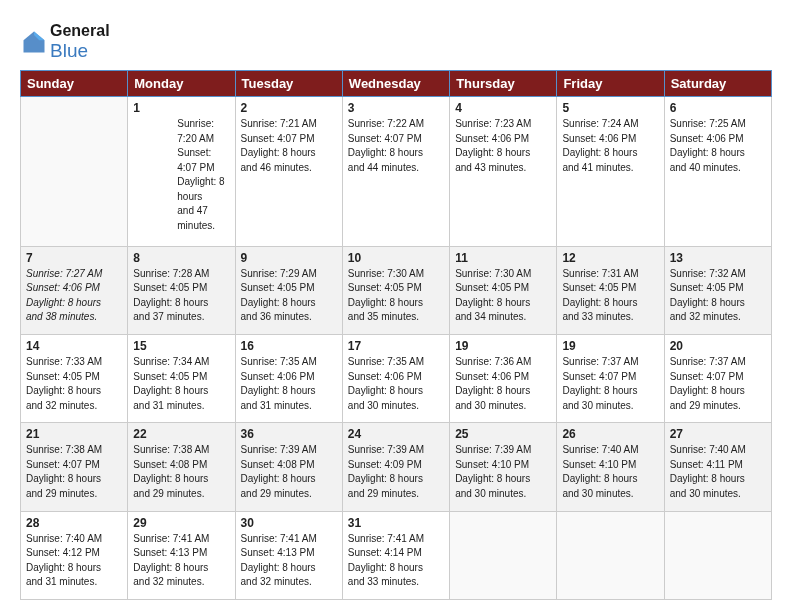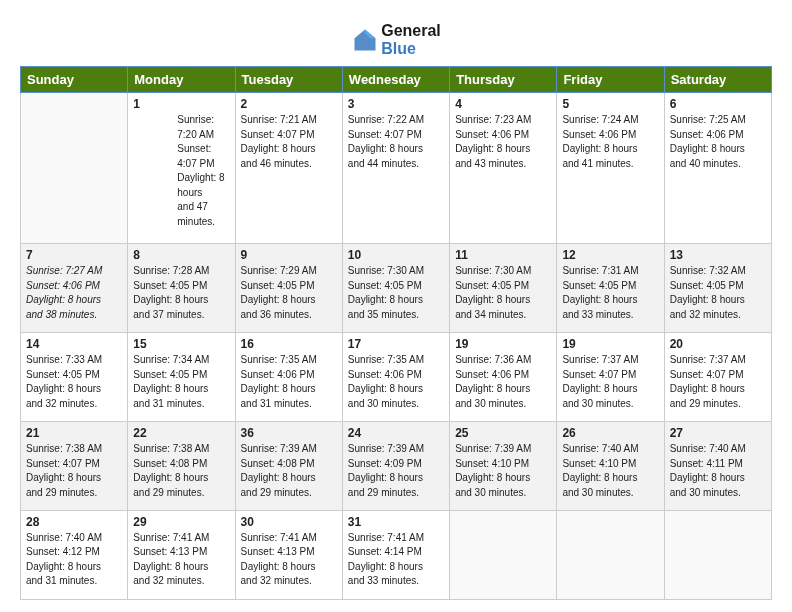--- a/index.html
+++ b/index.html
@@ -13,21 +13,21 @@
     .page {
       width: 792px;
       height: 612px;
       padding: 18px 20px 12px 20px;
       display: flex;
       flex-direction: column;
     }
     .header {
       display: flex;
       align-items: flex-start;
-      justify-content: center;
+      justify-content: space-between;
       margin-bottom: 8px;
     }
     .logo {
       display: flex;
       align-items: center;
       margin-top: 4px;
     }
     .logo-icon {
       width: 28px;
       height: 28px;
@@ -51,21 +51,21 @@
       flex: 1;
       display: flex;
       flex-direction: column;
     }
     table {
       width: 100%;
       border-collapse: collapse;
       flex: 1;
     }
     thead th {
-      background-color: #4d7c0f;
+      background-color: #7f1d1d;
       color: #fff;
       font-size: 13px;
       font-weight: bold;
       padding: 5px 6px;
       text-align: left;
       border: 1px solid #5590cc;
     }
     tbody td {
       border: 1px solid #ccc;
       vertical-align: top;
@@ -101,21 +101,21 @@
 
 <div class="page">
   <div class="header">
     <div class="logo">
       <svg class="logo-icon" viewBox="0 0 32 32" xmlns="http://www.w3.org/2000/svg">
         <polygon points="16,4 28,14 28,28 4,28 4,14" fill="#3a7abf" opacity="0.85"></polygon>
         <polygon points="16,4 28,14 22,14 16,8" fill="#5aadee" opacity="0.9"></polygon>
       </svg>
       <div>
         <div style="font-size:16px;font-weight:bold;color:#1a1a1a;">General</div>
-        <div style="font-size:16px;font-weight:bold;color:#3a7abf;">Blue</div>
+        <div style="font-size:19px;font-weight:normal;color:#3a7abf;">Blue</div>
       </div>
     </div>
   </div>
   <div class="calendar">
     <table>
       <thead>
         <tr>
         <th>Sunday</th>
             <th>Monday</th>
             <th>Tuesday</th>

